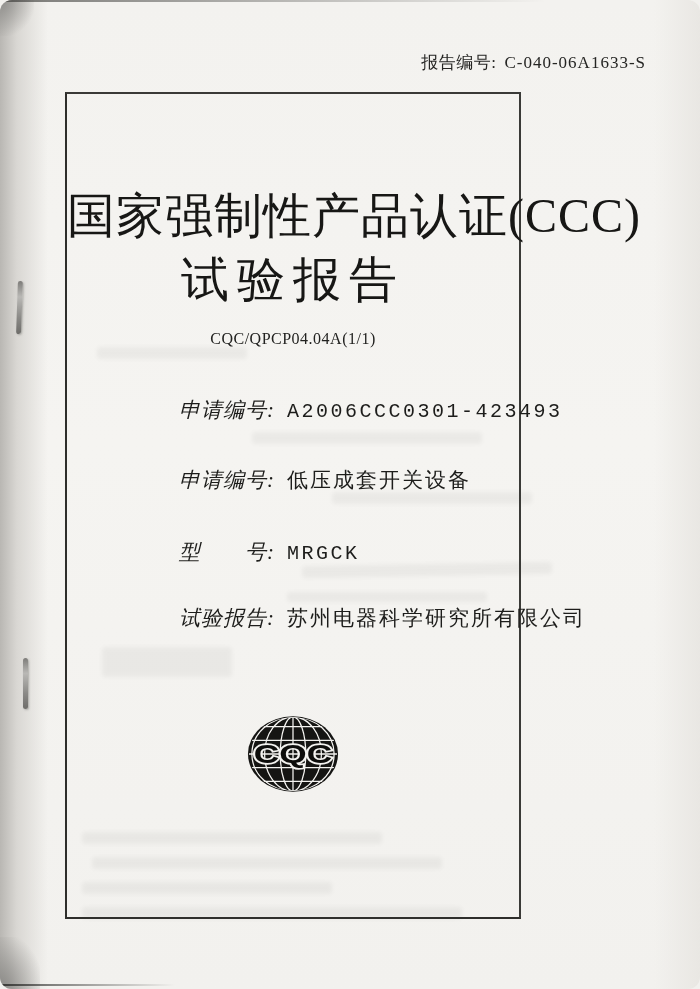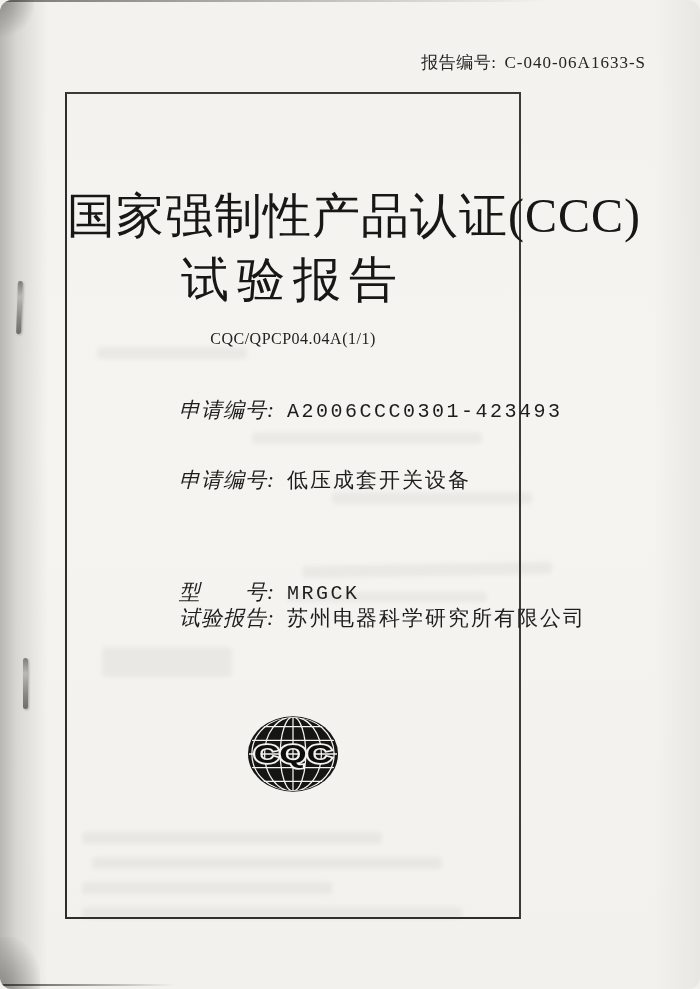--- a/index.html
+++ b/index.html
@@ -74,21 +74,21 @@
   }
   .t2 { font-size: 48px; line-height: 60px; letter-spacing: 8px; color: #171715; }
   .doc-code { margin-top: 20px; font-size: 16px; letter-spacing: .5px; color: #222220; }
 
   .field {
     position: absolute; left: 112px; white-space: nowrap;
     font-size: 21px; color: #1d1d1b;
   }
   .f1 { top: 302px; }
   .f2 { top: 372px; }
-  .f3 { top: 444px; margin-top: 40px; }
+  .f3 { top: 444px; }
   .f4 { top: 510px; }
   .flabel { display: inline-block; width: 108px; letter-spacing: 1px; font-style: italic; }
   .fvalue { letter-spacing: 2px; }
   .fvalue.latin {
     font-family: "Liberation Mono", "DejaVu Sans Mono", monospace;
     font-size: 20px; letter-spacing: 2.5px;
   }
 
   .logo-wrap {
     position: absolute; top: 620px; left: 50%; transform: translateX(-50%);

